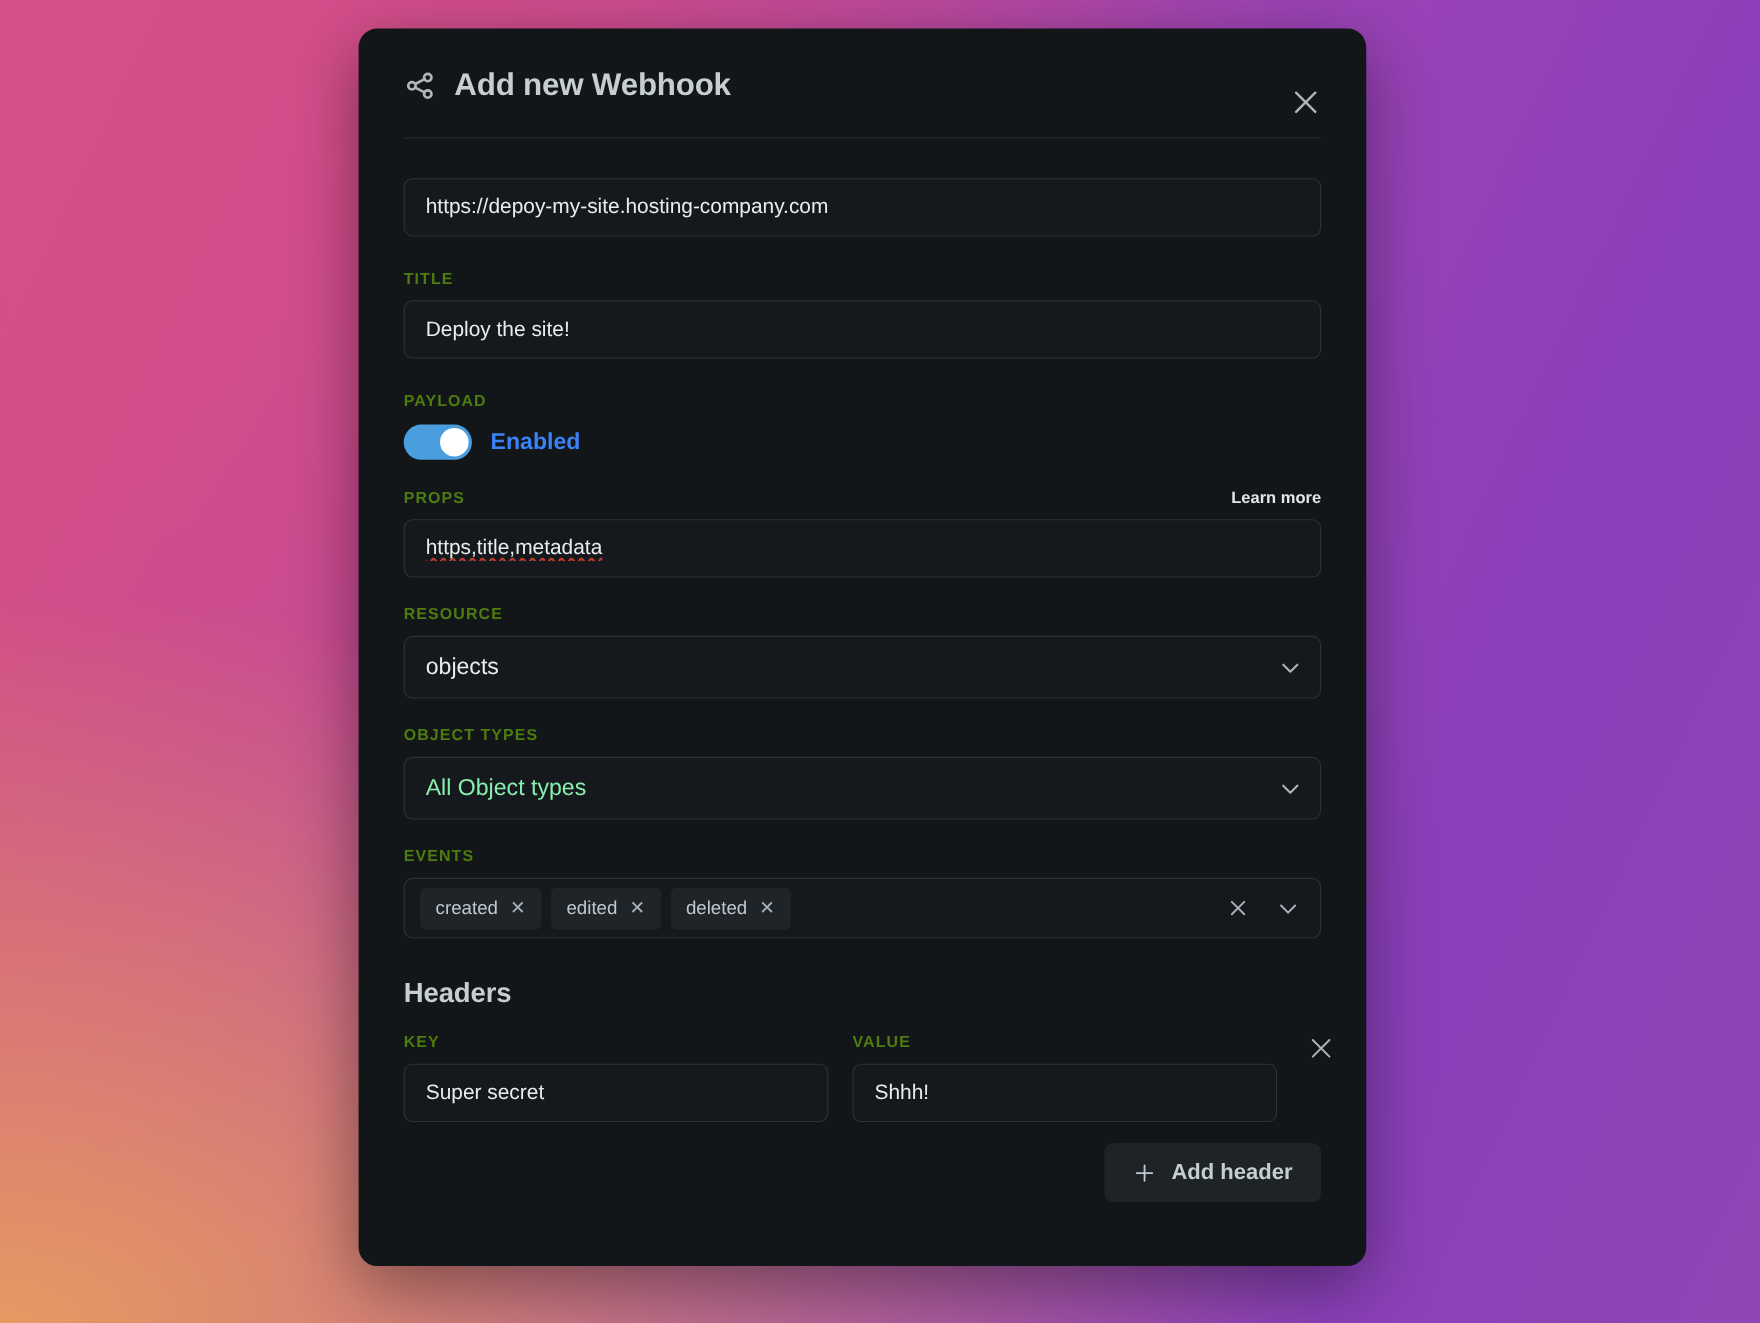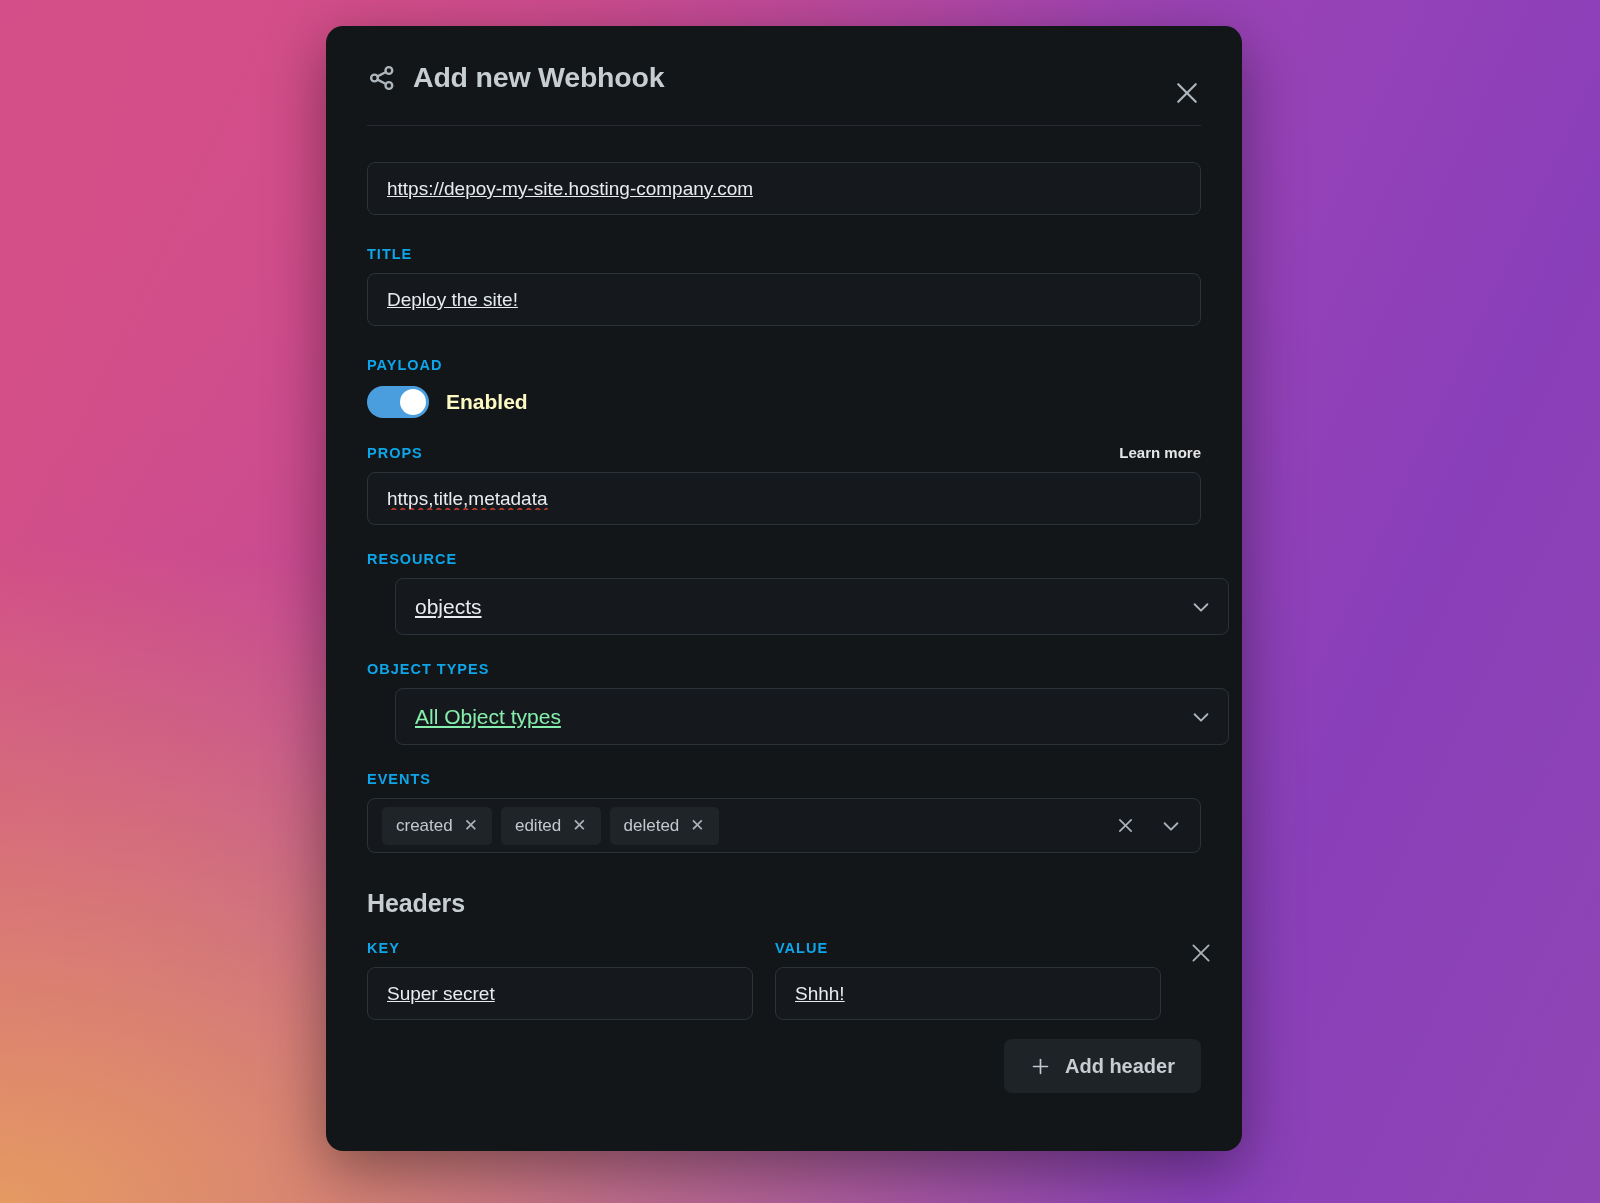--- a/index.html
+++ b/index.html
@@ -82,57 +82,55 @@
     font-size: 25px;
     font-weight: bold;
     color: #c7ced2;
     letter-spacing: -0.1px;
   }
 
   .field-label {
     font-size: 14.5px;
     font-weight: bold;
     letter-spacing: 1.0px;
-    color: #0ea5e9;
+    color: #4d7c0f;
     text-transform: uppercase;
   }
 
   .input-box {
     height: 53px;
     background: #15191d;
     border: 1px solid #2c3338;
     border-radius: 8px;
     display: flex;
     align-items: center;
     padding: 0 19px;
     width: 100%;
   }
 
   .input-text {
     font-size: 19px;
     color: #e8ecef;
     white-space: nowrap;
     overflow: hidden;
-    text-decoration: underline;
   }
 
   .input-text.placeholder { color: #86efac; }
 
   .spell-error {
     text-decoration: underline wavy #c0392b;
     text-decoration-skip-ink: none;
     text-underline-offset: 3px;
   }
 
   
   .select-box {
     height: 57px;
     position: relative;
     padding-right: 36px;
-    margin-left: 28px;
   }
   .select-box .input-text { font-size: 21px; }
   .chev {
     position: absolute;
     right: 16px;
     top: 50%;
     transform: translateY(-50%);
     width: 22px;
     height: 22px;
     color: #b0b7bc;
@@ -159,21 +157,21 @@
     width: 26px;
     height: 26px;
     border-radius: 50%;
     background: #ffffff;
     top: 3px;
     left: 33px;
   }
   .toggle-label {
     font-size: 21px;
     font-weight: bold;
-    color: #fef9c3;
+    color: #3b82f6;
   }
 
   
   .label-row {
     display: flex;
     align-items: flex-end;
     justify-content: space-between;
   }
   .learn-more {
     font-size: 15px;

